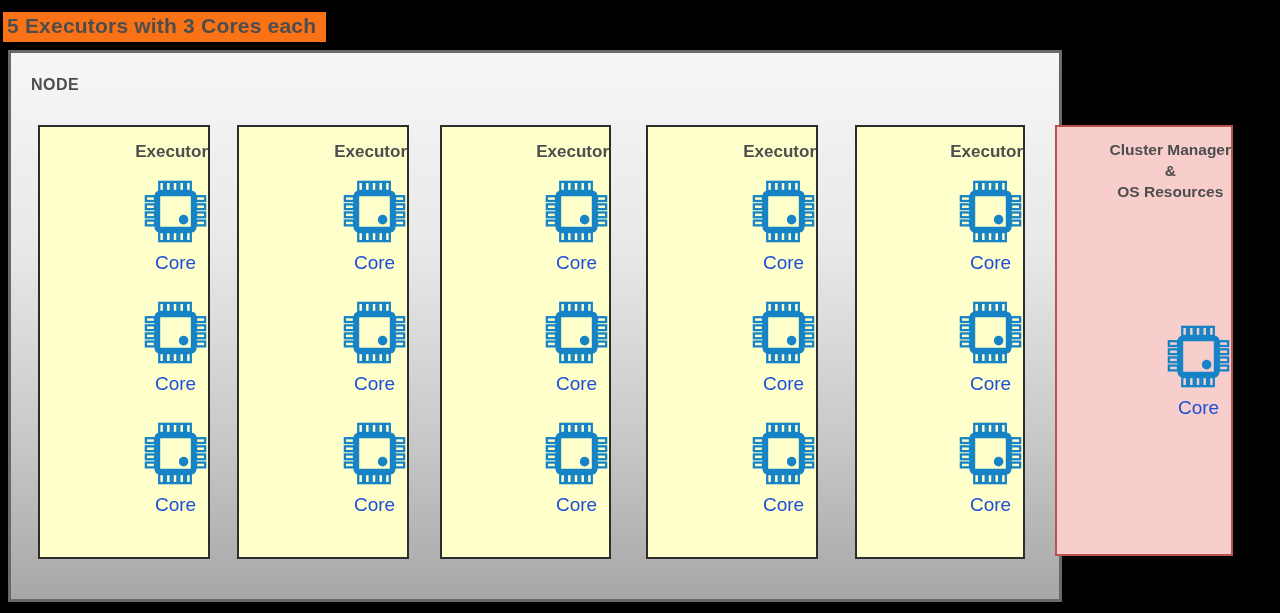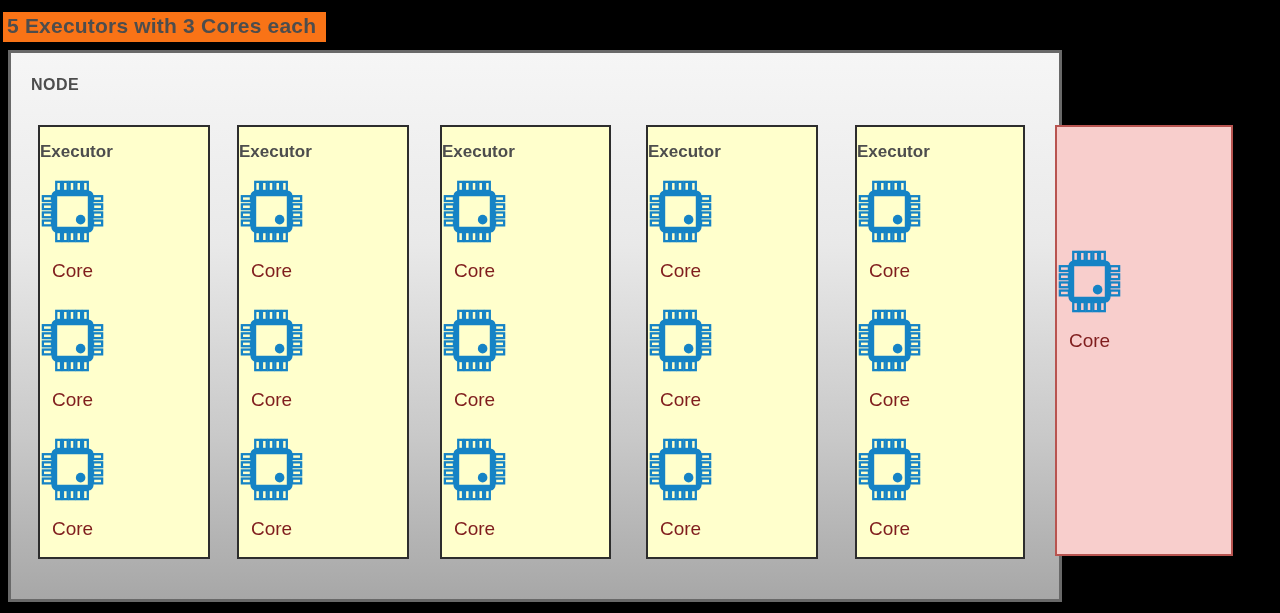--- a/index.html
+++ b/index.html
@@ -26,21 +26,21 @@
     background: linear-gradient(to bottom, #f6f6f6 0%, #e9e9e9 35%, #c9c9c9 70%, #a7a7a7 100%);
   }
   .node-label {
     position: absolute; top: 23px; left: 20px;
     color: #4d4d4d; font-size: 16px; font-weight: bold;
     letter-spacing: 0.5px;
   }
   .box {
     position: absolute; top: 72px; height: 434px;
     text-align: center;
-    display: flex; flex-direction: column; align-items: flex-start;
+    display: flex; flex-direction: column; align-items: flex-end;
   }
   .executor {
     background: #ffffcc;
     border: 2px solid #2d2d2d;
   }
   .cluster {
     background: #f8cecc;
     border: 2px solid #b85450;
     height: 431px;
   }
@@ -51,22 +51,22 @@
   }
   .cluster-title { font-size: 15.5px; line-height: 21px; margin-top: 12px; }
   .core-unit {
     display: flex; flex-direction: column; align-items: center;
     margin-top: 26px;
   }
   .executor .core-unit:nth-of-type(2) { margin-top: 17px; }
   .cluster .core-unit { margin-top: 122px; }
   .chip { width: 65px; height: 65px; display: block; }
   .core-label {
-    margin-top: 16px;
-    color: #7f1d1d;
+    margin-top: 8px;
+    color: #1d4ed8;
     font-size: 19px;
     line-height: 22px;
   }
   .svg-defs { position: absolute; width: 0; height: 0; }
 </style>
 </head>
 <body>
 
 <svg class="svg-defs" aria-hidden="true">
   <defs>
@@ -212,20 +212,25 @@
     </div>
     <div class="core-unit">
       <svg class="chip" viewBox="0 0 68 68">
           <use href="#chip-icon"></use>
         </svg>
       <div class="core-label">Core</div>
     </div>
   </div>
 
   <div class="box cluster" style="left:1044px; width:178px;">
+    <div class="box-title cluster-title">
+      <div>Cluster Manager</div>
+      <div>&amp;</div>
+      <div>OS Resources</div>
+    </div>
     <div class="core-unit">
       <svg class="chip" viewBox="0 0 68 68">
           <use href="#chip-icon"></use>
         </svg>
       <div class="core-label">Core</div>
     </div>
   </div>
 </div>
 
 </body></html>

